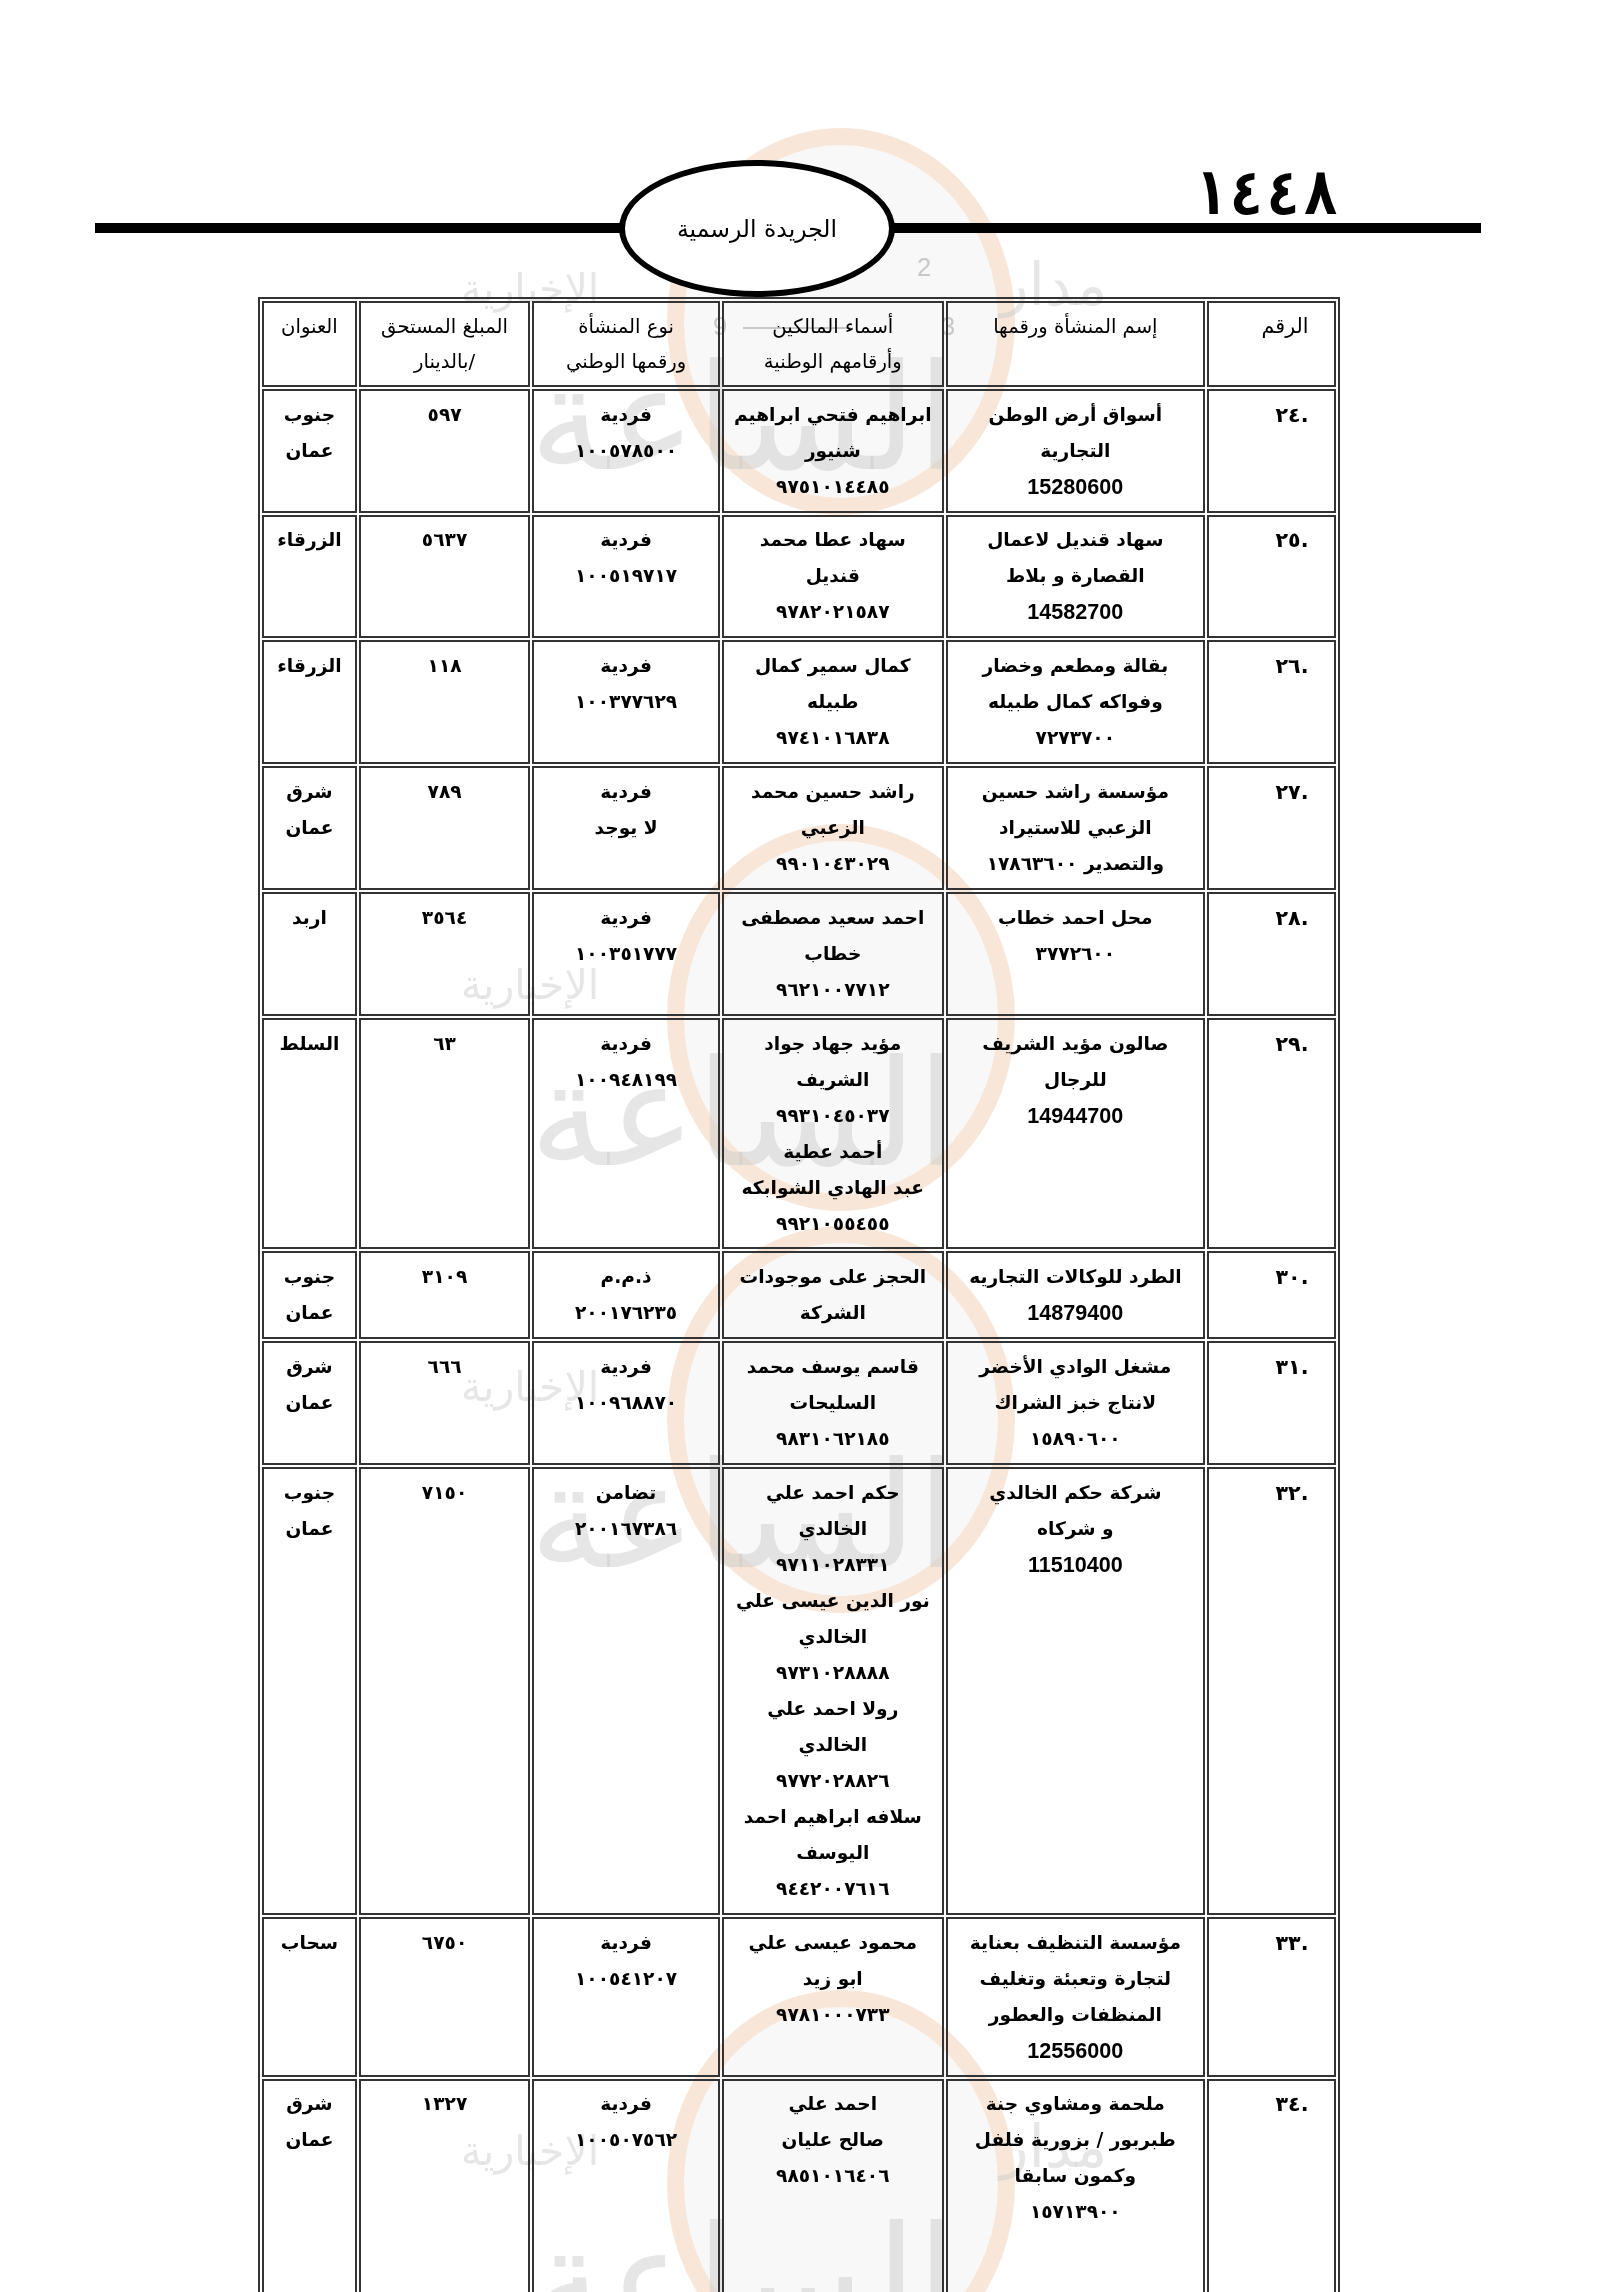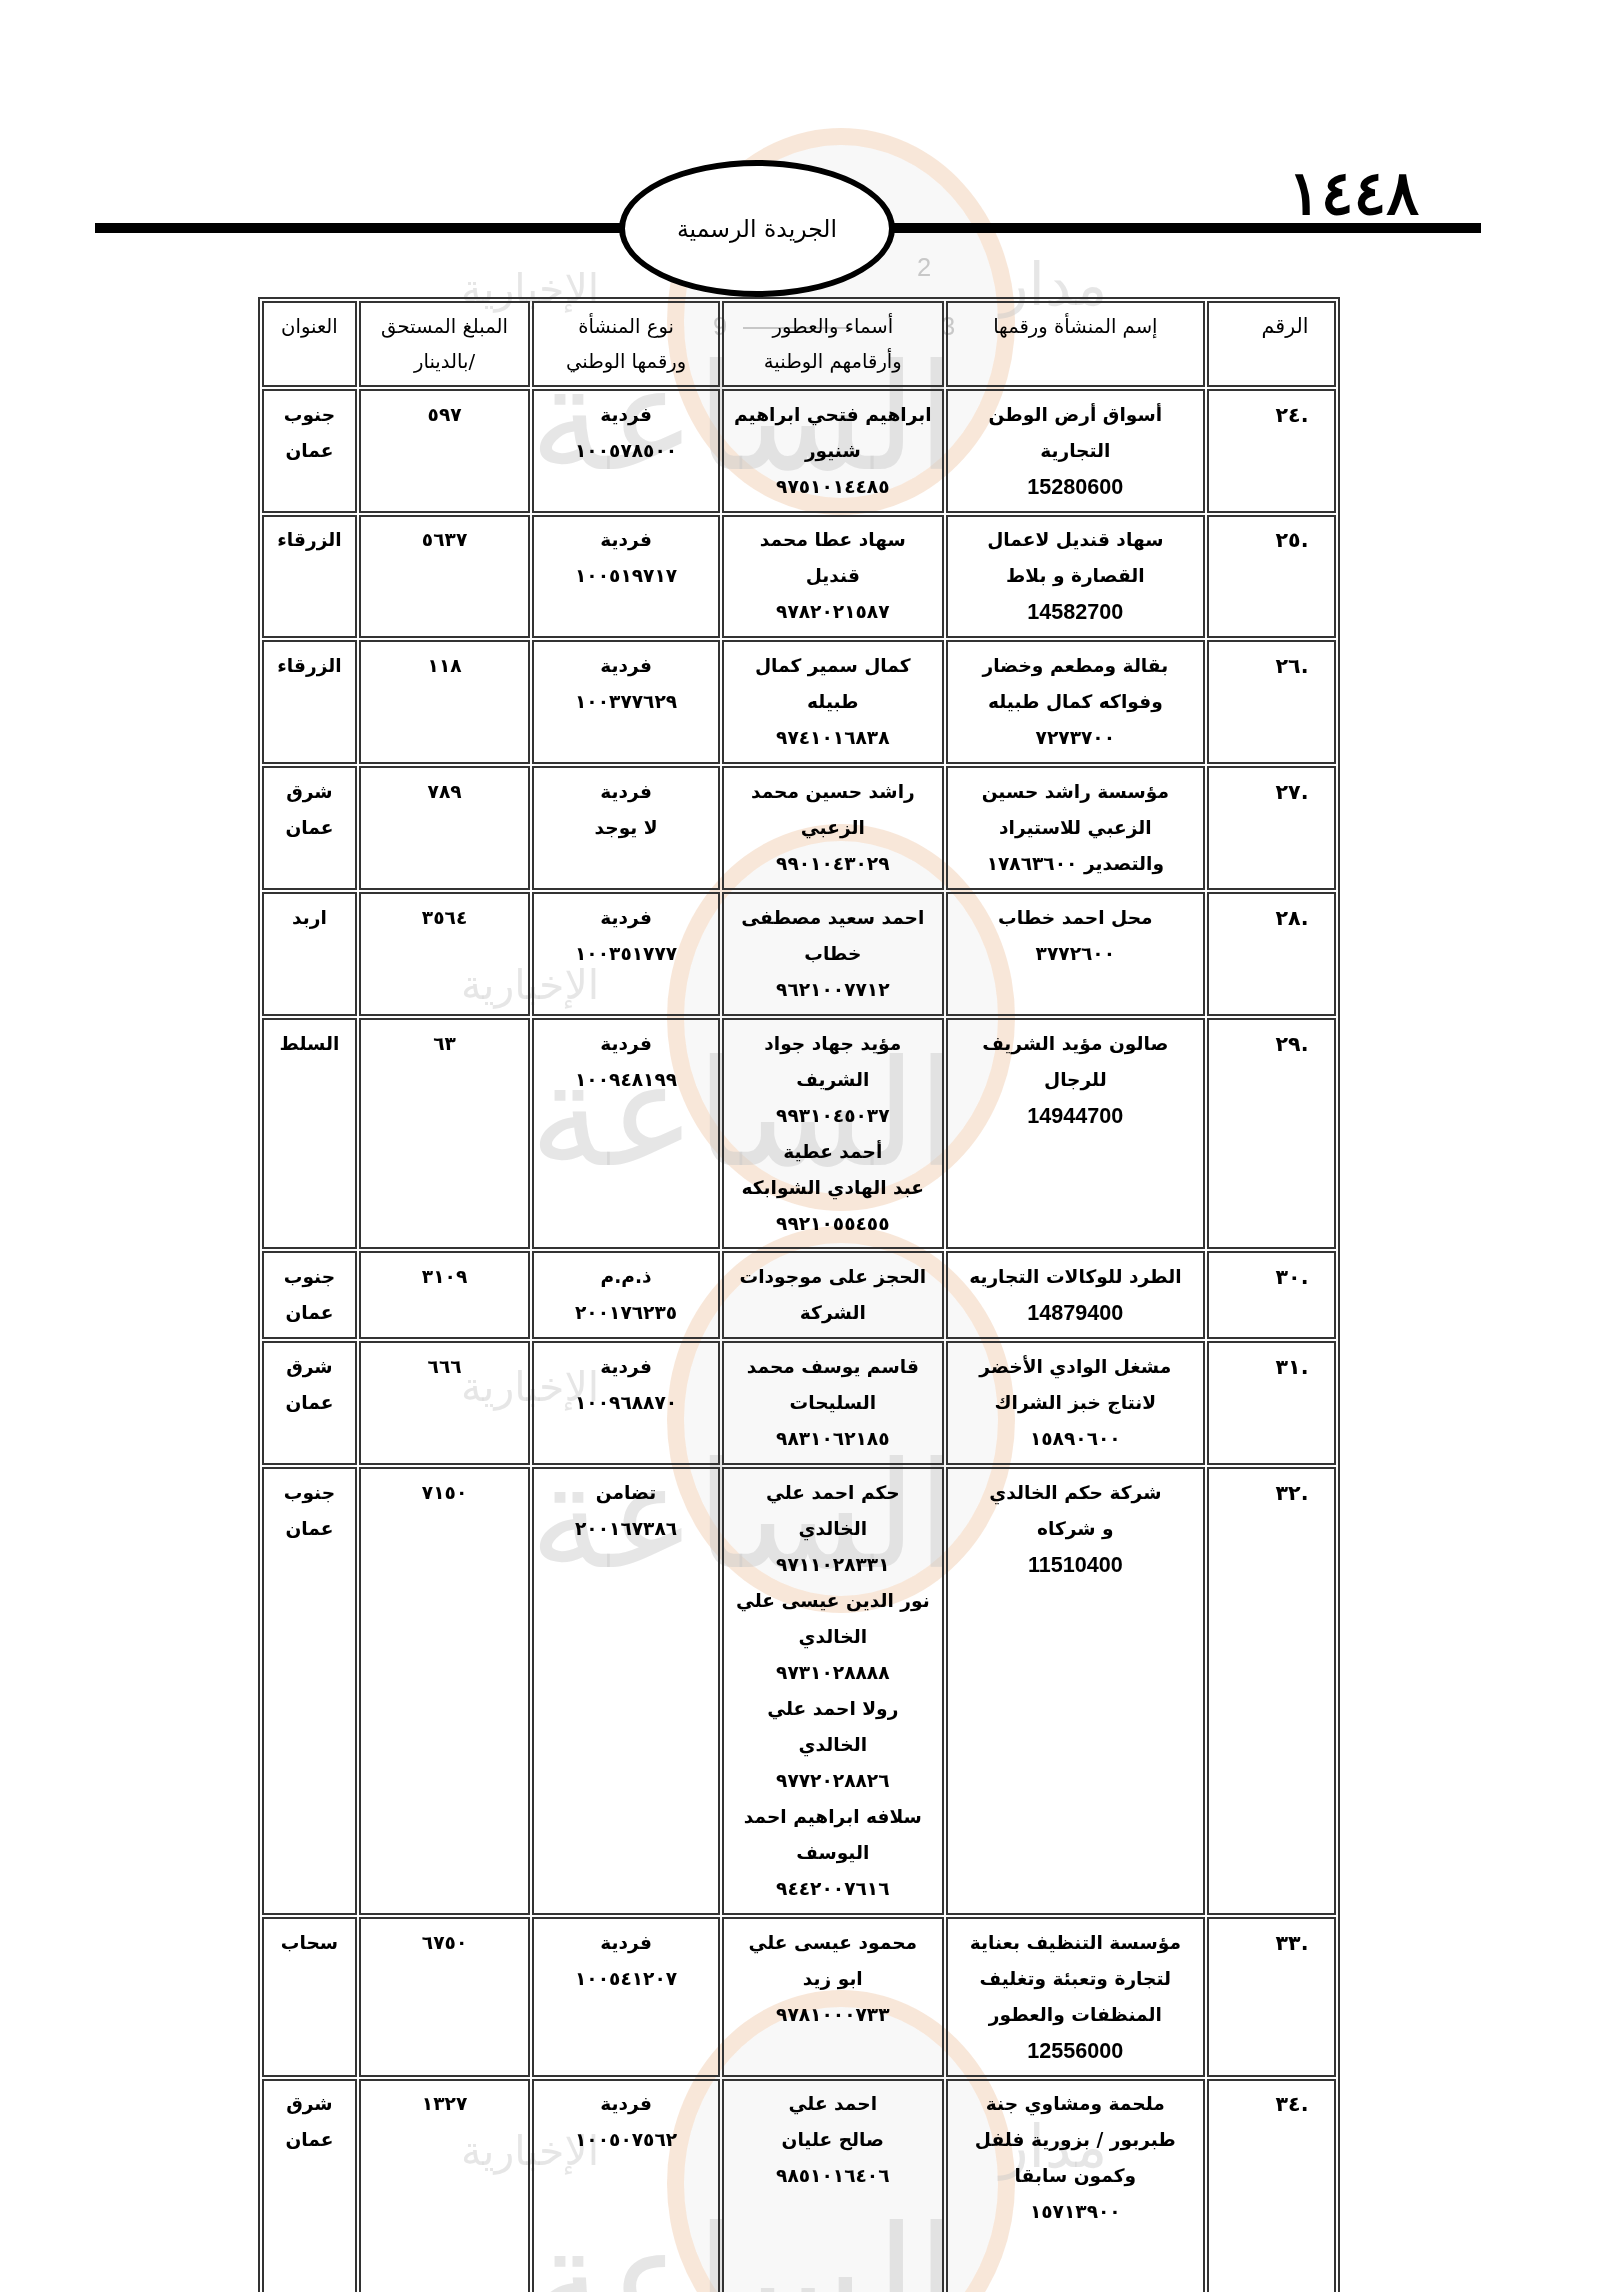--- a/index.html
+++ b/index.html
@@ -4,21 +4,21 @@
 <style>
   html, body { margin:0; padding:0; }
   body { width:1621px; height:2293px; background:#ffffff; position:relative; overflow:hidden;
          font-family:"DejaVu Sans", sans-serif; color:#000; }
   .watermark { position:absolute; left:510px; pointer-events:none; }
   .wm-clock { position:absolute; width:314px; height:353px; border-radius:50%;
               border:17.6px solid rgba(250,200,160,0.35); background:rgba(235,235,235,0.35); }
   .wm-clock .num { position:absolute; font-family:"Liberation Sans", sans-serif; font-size:25.5px; color:rgba(160,160,160,0.55); }
   .wm-clock .hand { position:absolute; background:rgba(150,150,150,0.5); }
   .wm-text { position:absolute; font-family:"DejaVu Sans", sans-serif; font-weight:normal; color:rgba(200,200,200,0.45); white-space:nowrap; direction:rtl; }
-  .page-number { position:absolute; left:1288px; top:157px; font-family:Liberation Serif, serif; font-weight:bold; font-size:61px; letter-spacing:2px; direction:rtl; }
+  .page-number { position:absolute; left:1192px; top:157px; font-family:Liberation Mono, monospace; font-weight:bold; font-size:61px; letter-spacing:2px; direction:rtl; }
   .header-rule { position:absolute; left:95px; top:223px; width:1386px; height:9.8px; background:#000; }
   .header-oval { position:absolute; left:619px; top:160px; width:276px; height:137px; border:6.9px solid #000; border-radius:50%; background:#fff; box-sizing:border-box;
                  display:flex; align-items:center; justify-content:center; }
   .header-oval span { font-family:"DejaVu Sans", sans-serif; font-size:23.5px; direction:rtl; }
   table.gazette { position:absolute; left:258px; top:297px; width:1082px; border-collapse:separate; border-spacing:2px;
                   border:2px solid #333; direction:rtl; table-layout:fixed; }
   table.gazette td, table.gazette th { border:2px solid #333; vertical-align:top; text-align:center; padding:5.9px 3.9px;
                   font-family:"DejaVu Sans", sans-serif; font-weight:bold; font-size:18.6px; line-height:36px; }
   table.gazette th { font-weight:normal; font-size:19.6px; line-height:35px; }
   .col-no { width:128px; } .col-name { width:257px; } .col-owners { width:220px; }
@@ -73,21 +73,21 @@
       <col class="col-owners">
       <col class="col-type">
       <col class="col-amount">
       <col class="col-addr">
   </colgroup>
   <thead>
     <tr style="height:73px;">
       <th class="cell-no" style="font-weight:normal;"><span>الرقم</span></th>
       <th><span>إسم المنشأة ورقمها</span></th>
       <th>
-        <span class="line">أسماء والعطور</span>
+        <span class="line">أسماء المالكين</span>
         <span class="line">وأرقامهم الوطنية</span>
       </th>
       <th>
         <span class="line">نوع المنشأة</span>
         <span class="line">ورقمها الوطني</span>
       </th>
       <th>
         <span class="line">المبلغ المستحق</span>
         <span class="line">/بالدينار</span>
       </th>

